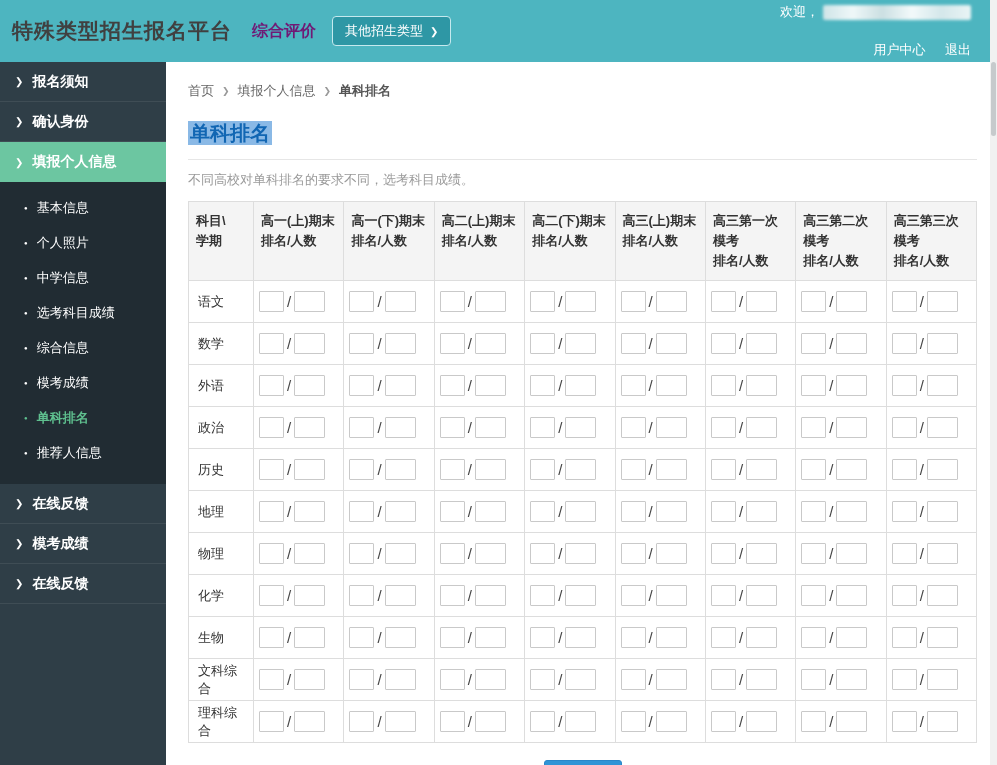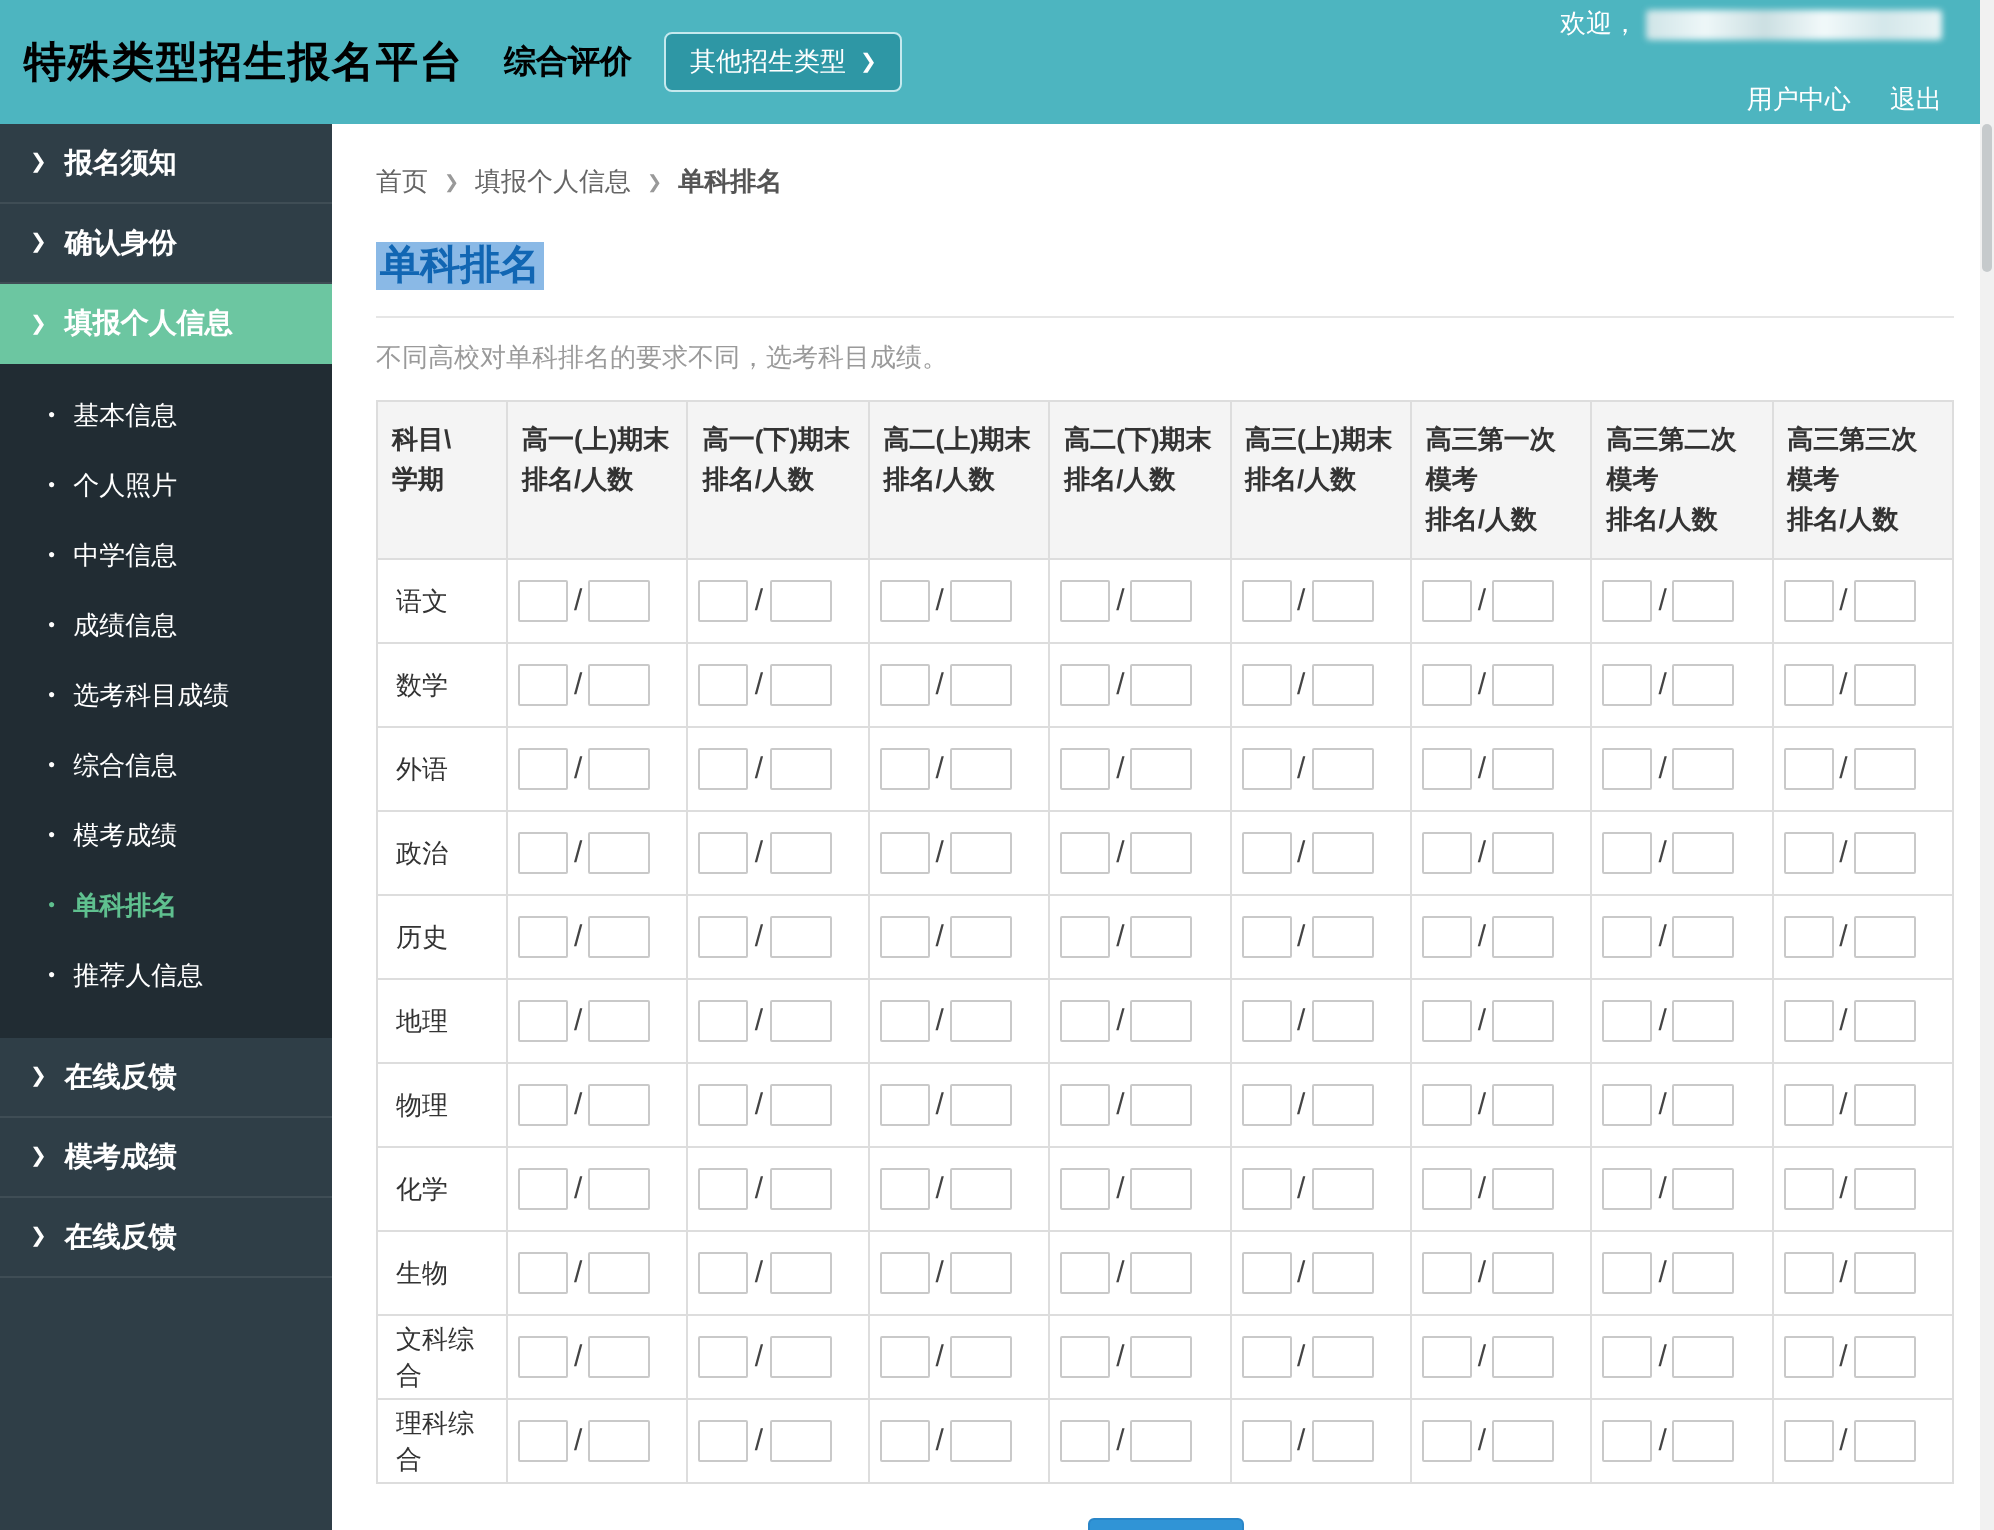--- a/index.html
+++ b/index.html
@@ -14,23 +14,23 @@
   .topbar {
     height: 62px;
     background: #4db5c0;
     display: flex;
     justify-content: space-between;
     align-items: center;
     padding: 0 26px 0 12px;
   }
   .topbar-left { display: flex; align-items: center; }
   .brand {
-    color: #000000; font-size: 21px; font-weight: bold; letter-spacing: 1px;
-  }
-  .subtitle { color: #000000; font-size: 16px; font-weight: bold; margin-left: 20px; }
+    color: #404040; font-size: 21px; font-weight: bold; letter-spacing: 1px;
+  }
+  .subtitle { color: #701a75; font-size: 16px; font-weight: bold; margin-left: 20px; }
   .other-types {
     margin-left: 16px;
     background: #2e97a5;
     border: 1px solid #c5e9ee;
     border-radius: 4px;
     color: #fff;
     font-size: 13px;
     padding: 5px 12px;
     display: flex; align-items: center; gap: 7px;
     cursor: pointer;
@@ -161,24 +161,20 @@
           <div class="sub-item">
             <span class="dot">●</span>
             <span>个人照片</span>
           </div>
           <div class="sub-item">
             <span class="dot">●</span>
             <span>中学信息</span>
           </div>
           <div class="sub-item">
             <span class="dot">●</span>
-            <span>成绩信息</span>
-          </div>
-          <div class="sub-item">
-            <span class="dot">●</span>
             <span>选考科目成绩</span>
           </div>
           <div class="sub-item">
             <span class="dot">●</span>
             <span>综合信息</span>
           </div>
           <div class="sub-item">
             <span class="dot">●</span>
             <span>模考成绩</span>
           </div>

